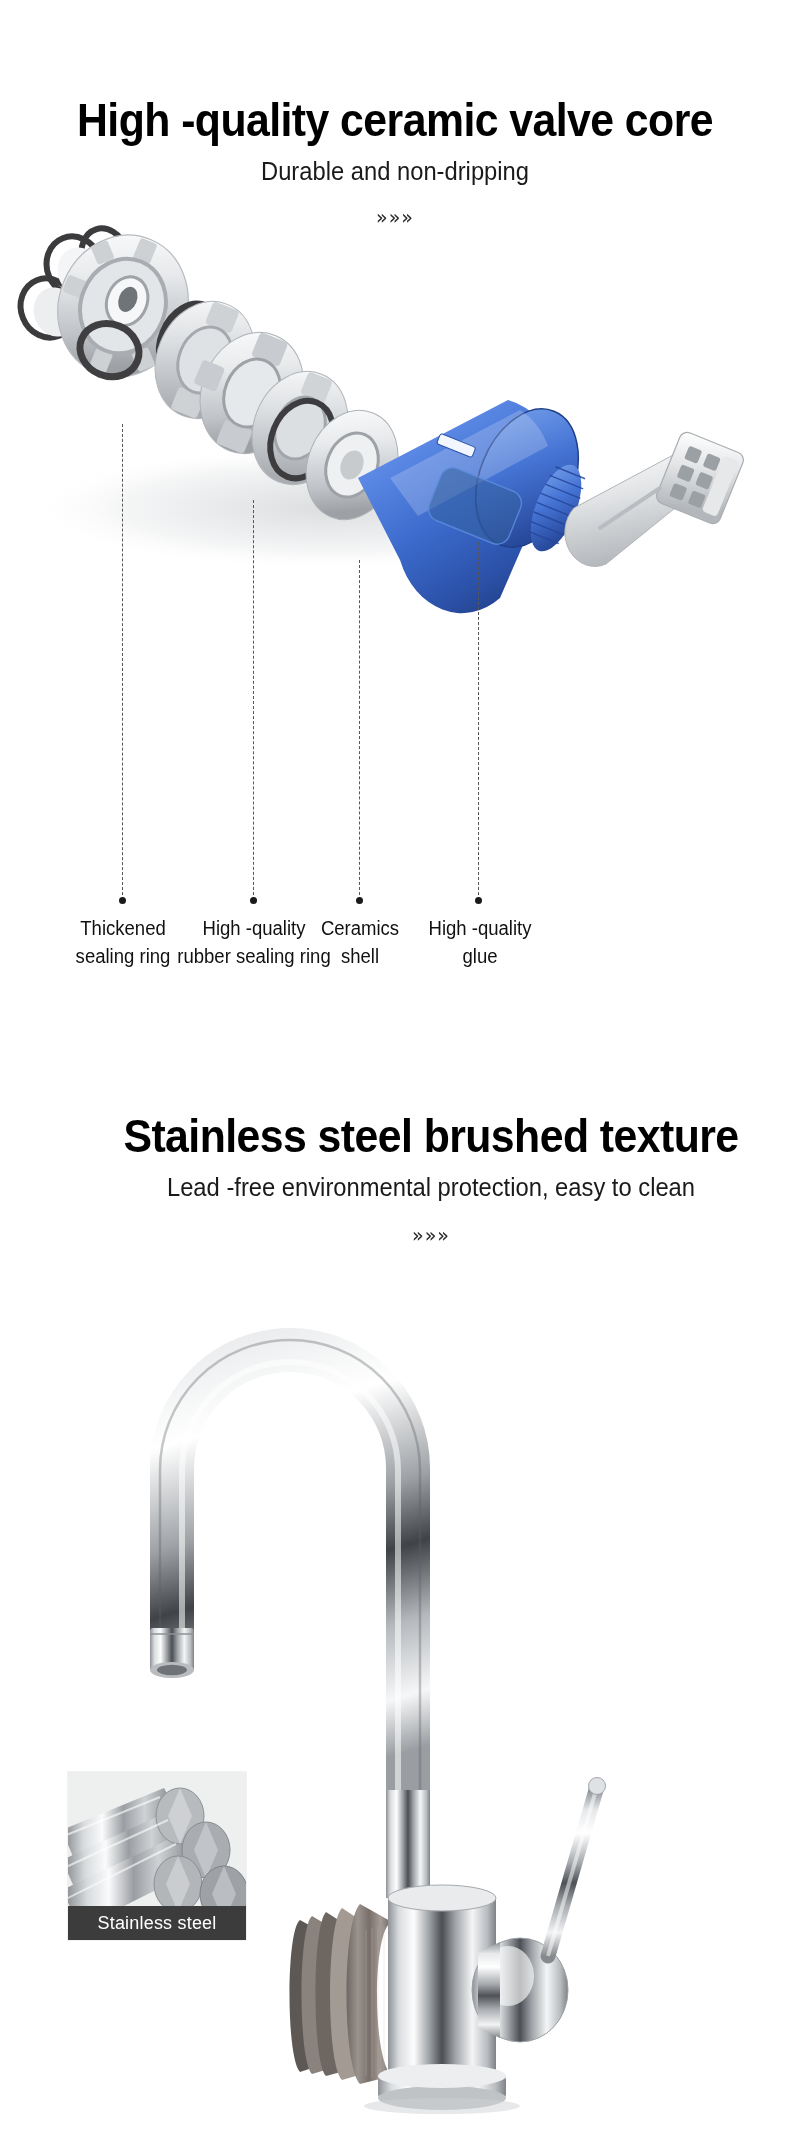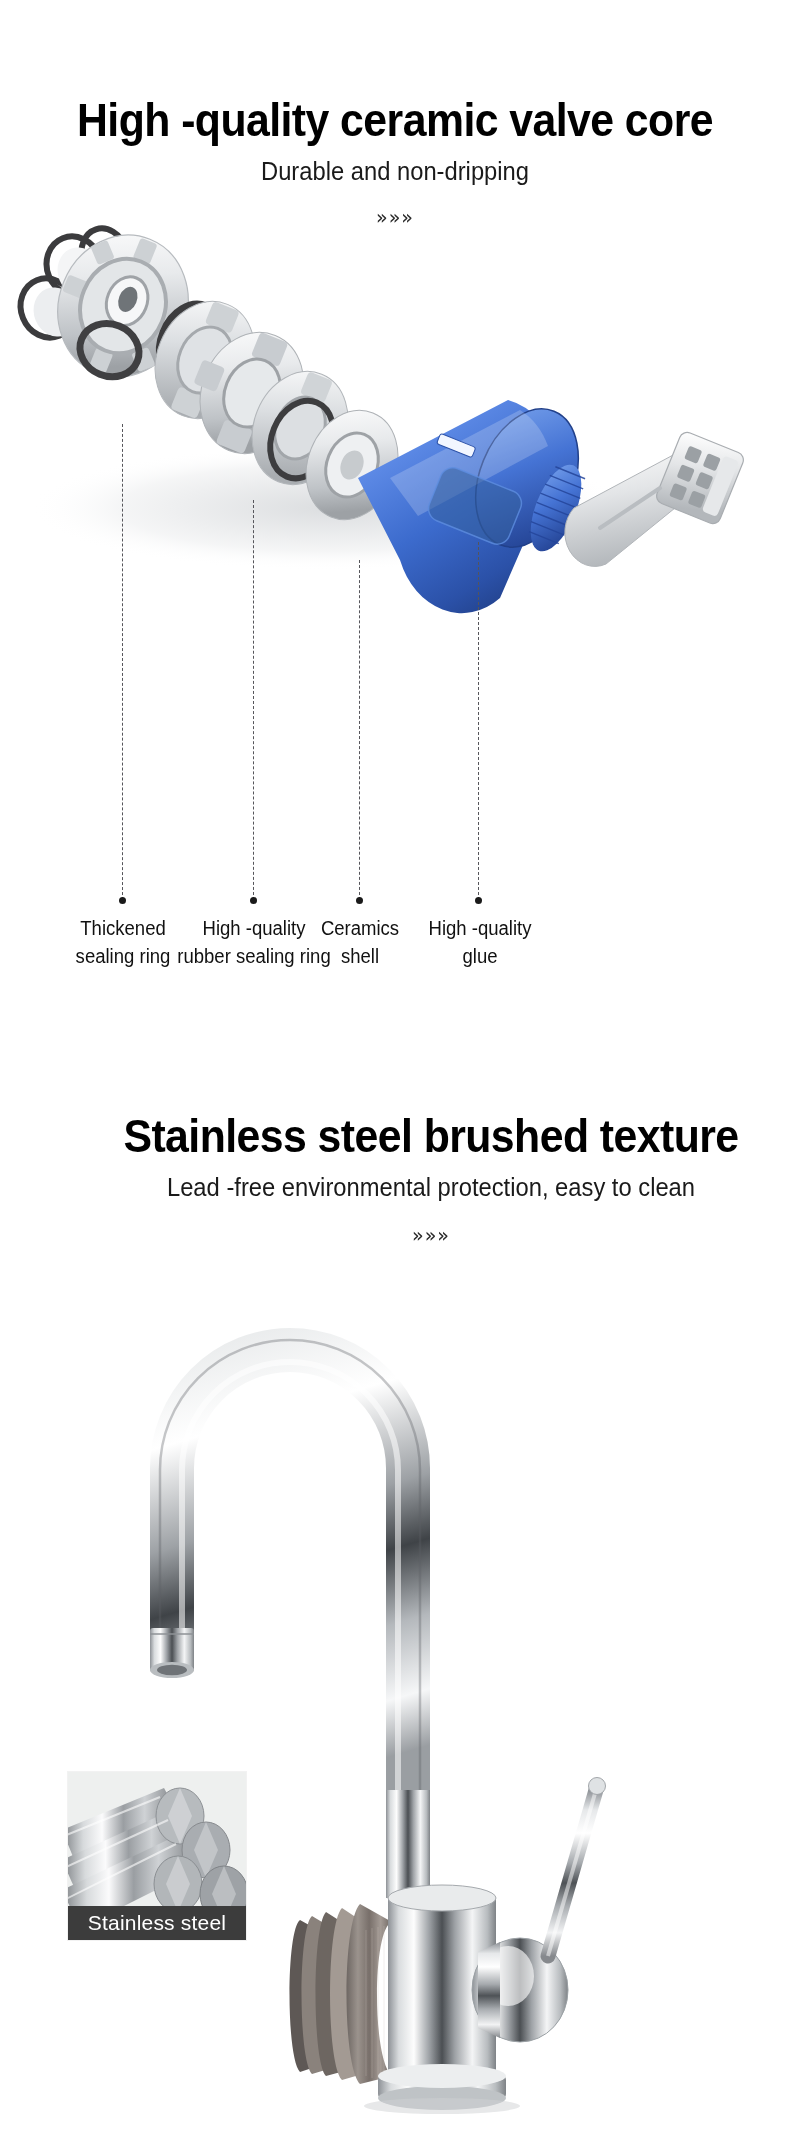--- a/index.html
+++ b/index.html
@@ -113,21 +113,21 @@
     box-shadow:0 0 0 1px rgba(0,0,0,0.05);
   }
   .inset-photo{ position:absolute; left:0; top:0; width:178px; height:168px; }
   .inset-caption{
     position:absolute;
     left:0; bottom:0;
     width:178px; height:34px;
     background:#3c3c3c;
     color:#fff;
     font-family:"Liberation Sans Narrow","Liberation Sans", sans-serif;
-    font-size:21px;
+    font-size:18px;
     line-height:34px;
     text-align:center;
     letter-spacing:0.2px;
   }
 </style>
 </head>
 <body>
 
 <div class="page">
 

